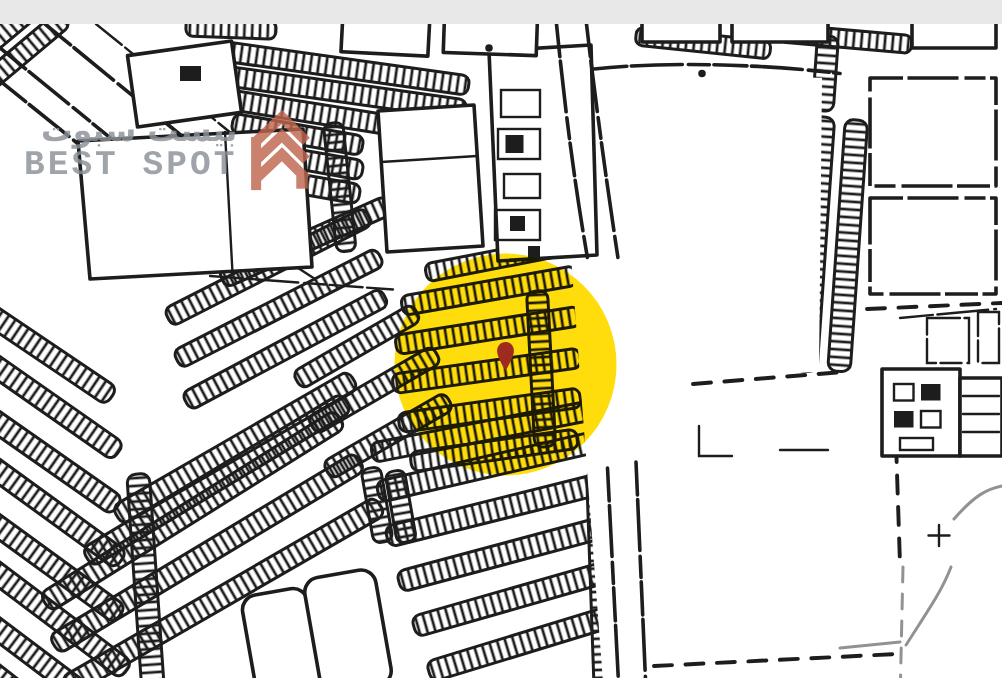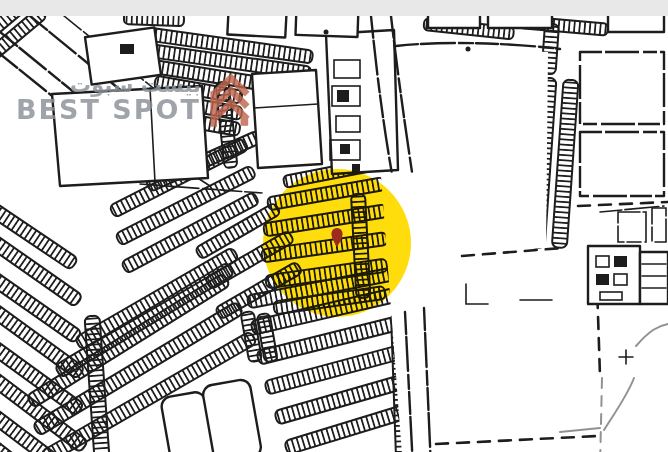--- a/index.html
+++ b/index.html
@@ -21,21 +21,21 @@
   .strip{fill:url(#hatch);stroke:var(--line,#1d1d1d);stroke-width:2;}
   .hl   {mix-blend-mode:multiply;opacity:.95;}
   
   .watermark{
     position:absolute;left:16px;top:54px;display:flex;align-items:center;gap:7px;
     opacity:.82;pointer-events:none;
   }
   .wm-text{text-align:right;color:var(--wm-text,#8b9199);line-height:1.05;
     font-family:"DejaVu Sans","Liberation Sans",sans-serif;}
   .wm-ar{font-size:21px;font-weight:bold;}
-  .wm-en{font-size:27px;font-weight:bold;letter-spacing:2px;white-space:nowrap;}
+  .wm-en{font-size:23px;font-weight:bold;letter-spacing:2px;white-space:nowrap;font-family:Liberation Mono, monospace;}
   .wm-logo{flex:0 0 auto;}
 </style>
 </head>
 <body>
 
 <div class="stage">
 
   <svg class="map" viewBox="0 0 668 452" width="668" height="452">
     <defs>
       <pattern id="hatch" patternUnits="userSpaceOnUse" width="5.2" height="20">

